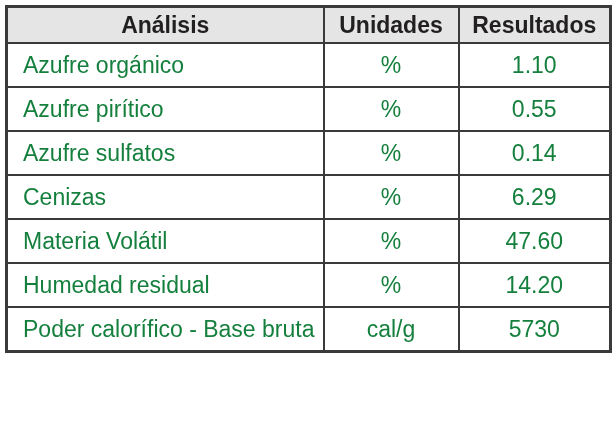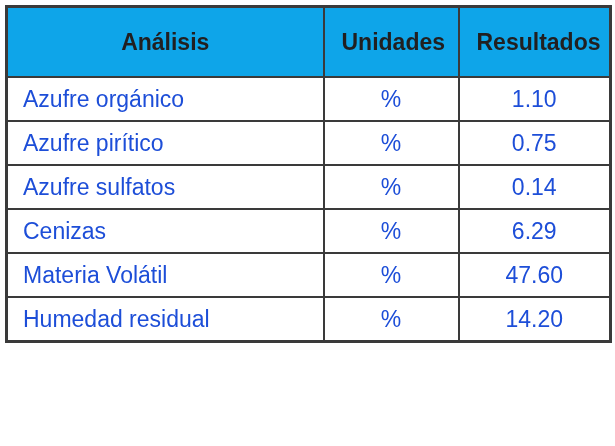--- a/index.html
+++ b/index.html
@@ -21,31 +21,31 @@
     border-collapse: collapse;
     table-layout: fixed;
     border: 3px solid #3a3a3a;
   }
   table.results col.c-analisis   { width: 317px; }
   table.results col.c-unidades   { width: 135px; }
   table.results col.c-resultados { width: 152px; }
   table.results th, table.results td {
     border: 2px solid #3a3a3a;
     font-size: 23px;
-    color: #1d4ed8;
+    color: #15803d;
     overflow: hidden;
     white-space: nowrap;
   }
   table.results th {
-    background: #0ea5e9;
+    background: #e5e5e5;
     font-weight: bold;
     text-align: center;
     height: 34px;
     color: #211f20;
-    padding: 17px;
+    padding: 0;
   }
   table.results td {
     height: 42px;
     text-align: center;
     padding: 0;
   }
   table.results td.col-analisis {
     text-align: left;
     padding-left: 15px;
   }
@@ -68,21 +68,21 @@
   </thead>
   <tbody>
     <tr>
       <td class="col-analisis">Azufre orgánico</td>
       <td>%</td>
       <td>1.10</td>
     </tr>
     <tr>
       <td class="col-analisis">Azufre pirítico</td>
       <td>%</td>
-      <td>0.75</td>
+      <td>0.55</td>
     </tr>
     <tr>
       <td class="col-analisis">Azufre sulfatos</td>
       <td>%</td>
       <td>0.14</td>
     </tr>
     <tr>
       <td class="col-analisis">Cenizas</td>
       <td>%</td>
       <td>6.29</td>
@@ -90,14 +90,19 @@
     <tr>
       <td class="col-analisis">Materia Volátil</td>
       <td>%</td>
       <td>47.60</td>
     </tr>
     <tr>
       <td class="col-analisis">Humedad residual</td>
       <td>%</td>
       <td>14.20</td>
     </tr>
+    <tr>
+      <td class="col-analisis">Poder calorífico - Base bruta</td>
+      <td>cal/g</td>
+      <td>5730</td>
+    </tr>
   </tbody>
 </table>
 
 </body></html>

